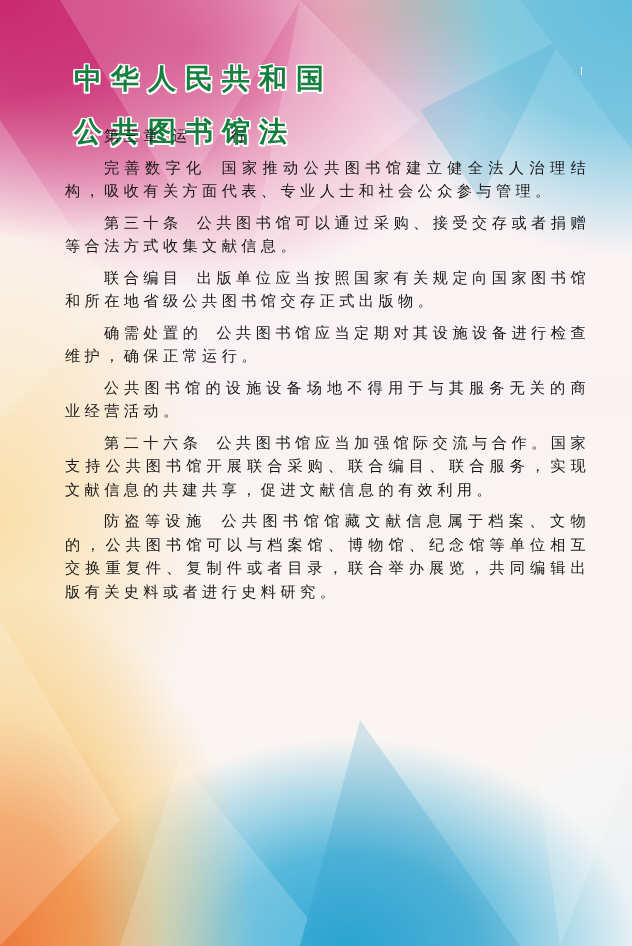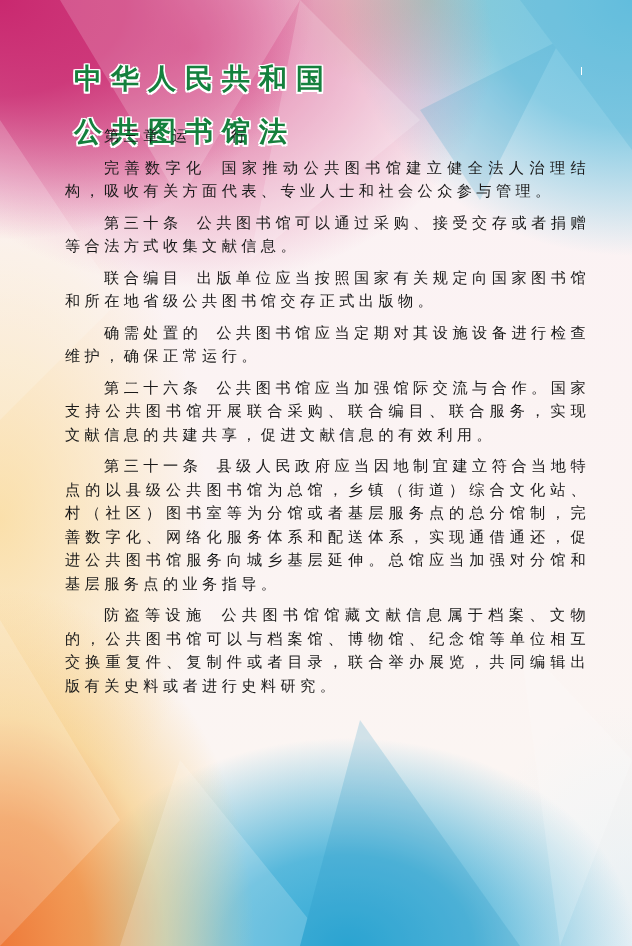--- a/index.html
+++ b/index.html
@@ -53,16 +53,16 @@
   <div>公共图书馆法</div>
 </div>
 <div class="pagemark"></div>
 
 <div class="body">
   <p><span>第三章</span> <span>运　　行</span></p>
   <p><span class="art">完善数字化</span><span class="gap"></span><span>国家推动公共图书馆建立健全法人治理结构，吸收有关方面代表、专业人士和社会公众参与管理。</span></p>
   <p><span class="art">第三十条</span><span class="gap"></span><span>公共图书馆可以通过采购、接受交存或者捐赠等合法方式收集文献信息。</span></p>
   <p><span class="art">联合编目</span><span class="gap"></span><span>出版单位应当按照国家有关规定向国家图书馆和所在地省级公共图书馆交存正式出版物。</span></p>
   <p><span class="art">确需处置的</span><span class="gap"></span><span>公共图书馆应当定期对其设施设备进行检查维护，确保正常运行。</span></p>
+  <p><span>公共图书馆的设施设备场地不得用于与其服务无关的商业经营活动。</span></p>
   <p><span class="art">第二十六条</span><span class="gap"></span><span>公共图书馆应当加强馆际交流与合作。国家支持公共图书馆开展联合采购、联合编目、联合服务，实现文献信息的共建共享，促进文献信息的有效利用。</span></p>
-  <p><span class="art">第三十一条</span><span class="gap"></span><span>县级人民政府应当因地制宜建立符合当地特点的以县级公共图书馆为总馆，乡镇（街道）综合文化站、村（社区）图书室等为分馆或者基层服务点的总分馆制，完善数字化、网络化服务体系和配送体系，实现通借通还，促进公共图书馆服务向城乡基层延伸。总馆应当加强对分馆和基层服务点的业务指导。</span></p>
   <p><span class="art">防盗等设施</span><span class="gap"></span><span>公共图书馆馆藏文献信息属于档案、文物的，公共图书馆可以与档案馆、博物馆、纪念馆等单位相互交换重复件、复制件或者目录，联合举办展览，共同编辑出版有关史料或者进行史料研究。</span></p>
 </div>
 
 </body></html>

